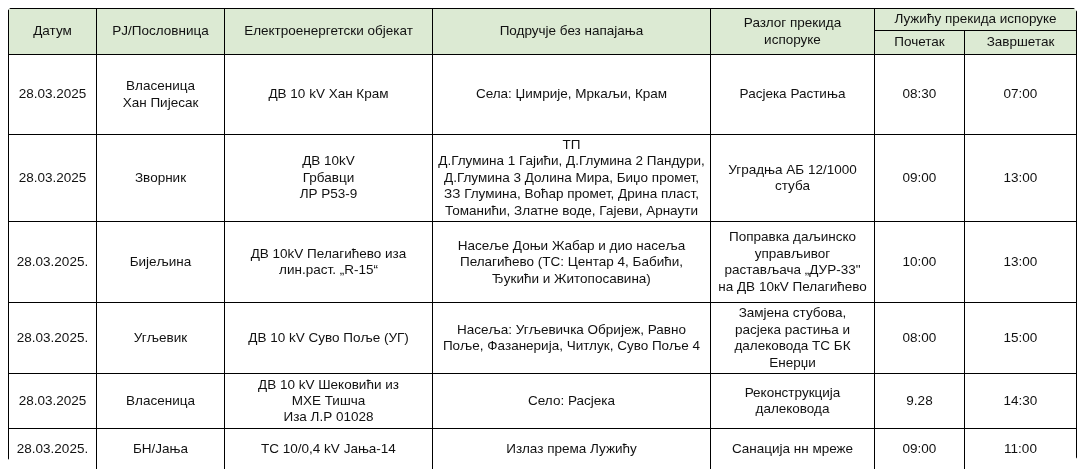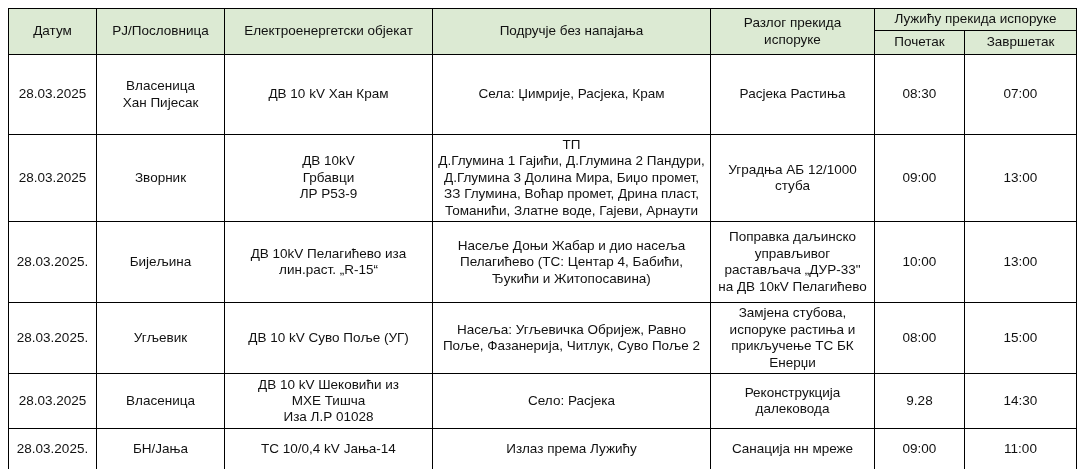--- a/index.html
+++ b/index.html
@@ -1,20 +1,20 @@
 <!DOCTYPE html>
 <html style="--header-bg: #dcead3; --border: #000000; --text: #111111;"><head>
 <meta charset="utf-8">
 <style>
   :root { --header-bg: #dcead3; --border: #000000; --text: #111111; }
   * { box-sizing: border-box; }
   html, body { margin: 0; padding: 0; background: #ffffff; }
   .sheet {
     width: 1084px; height: 469px; background: #ffffff; overflow: hidden;
-    font-family: "Liberation Sans", sans-serif; color: var(--text);
+    font-family: "Liberation Sans", sans-serif; color: var(--text); border-radius: 31px;
   }
   table.outage {
     border-collapse: collapse; table-layout: fixed;
     margin: 8px 0 0 8px; width: 1068px;
     font-size: 13.5px; line-height: 1.22;
   }
   table.outage th, table.outage td {
     border: 1px solid var(--border);
     text-align: center; vertical-align: middle;
     padding: 2px 5px;
@@ -62,21 +62,21 @@
         <th>Почетак</th>
         <th>Завршетак</th>
       </tr>
     </thead>
     <tbody>
       <tr class="r1">
         <td>28.03.2025</td>
         <td>Власеница
 Хан Пијесак</td>
         <td>ДВ 10 kV Хан Крам</td>
-        <td>Села: Џимрије, Расјека, Крам</td>
+        <td>Села: Џимрије, Мркаљи, Крам</td>
         <td>Расјека Растиња</td>
         <td>08:30</td>
         <td>07:00</td>
       </tr>
       <tr class="r2">
         <td>28.03.2025</td>
         <td>Зворник</td>
         <td>ДВ 10kV
 Грбавци
 ЛР Р53-9</td>
@@ -92,22 +92,22 @@
         <td>ДВ 10kV Пелагићево иза лин.раст. „R-15“</td>
         <td>Насеље Доњи Жабар и дио насеља Пелагићево (ТС: Центар 4, Бабићи, Ђукићи и Житопосавина)</td>
         <td>Поправка даљинско управљивог растављача „ДУР-33" на ДВ 10кV Пелагићево</td>
         <td>10:00</td>
         <td>13:00</td>
       </tr>
       <tr class="r4">
         <td>28.03.2025.</td>
         <td>Угљевик</td>
         <td>ДВ 10 kV Суво Поље (УГ)</td>
-        <td>Насеља: Угљевичка Обријеж, Равно Поље, Фазанерија, Читлук, Суво Поље 2</td>
-        <td>Замјена стубова, испоруке растиња и прикључење ТС БК Енерџи</td>
+        <td>Насеља: Угљевичка Обријеж, Равно Поље, Фазанерија, Читлук, Суво Поље 4</td>
+        <td>Замјена стубова, расјека растиња и далековода ТС БК Енерџи</td>
         <td>08:00</td>
         <td>15:00</td>
       </tr>
       <tr class="r5">
         <td>28.03.2025</td>
         <td>Власеница</td>
         <td>ДВ 10 kV Шековићи из
 МХЕ Тишча
 Иза Л.Р 01028</td>
         <td>Село: Расјека</td>

